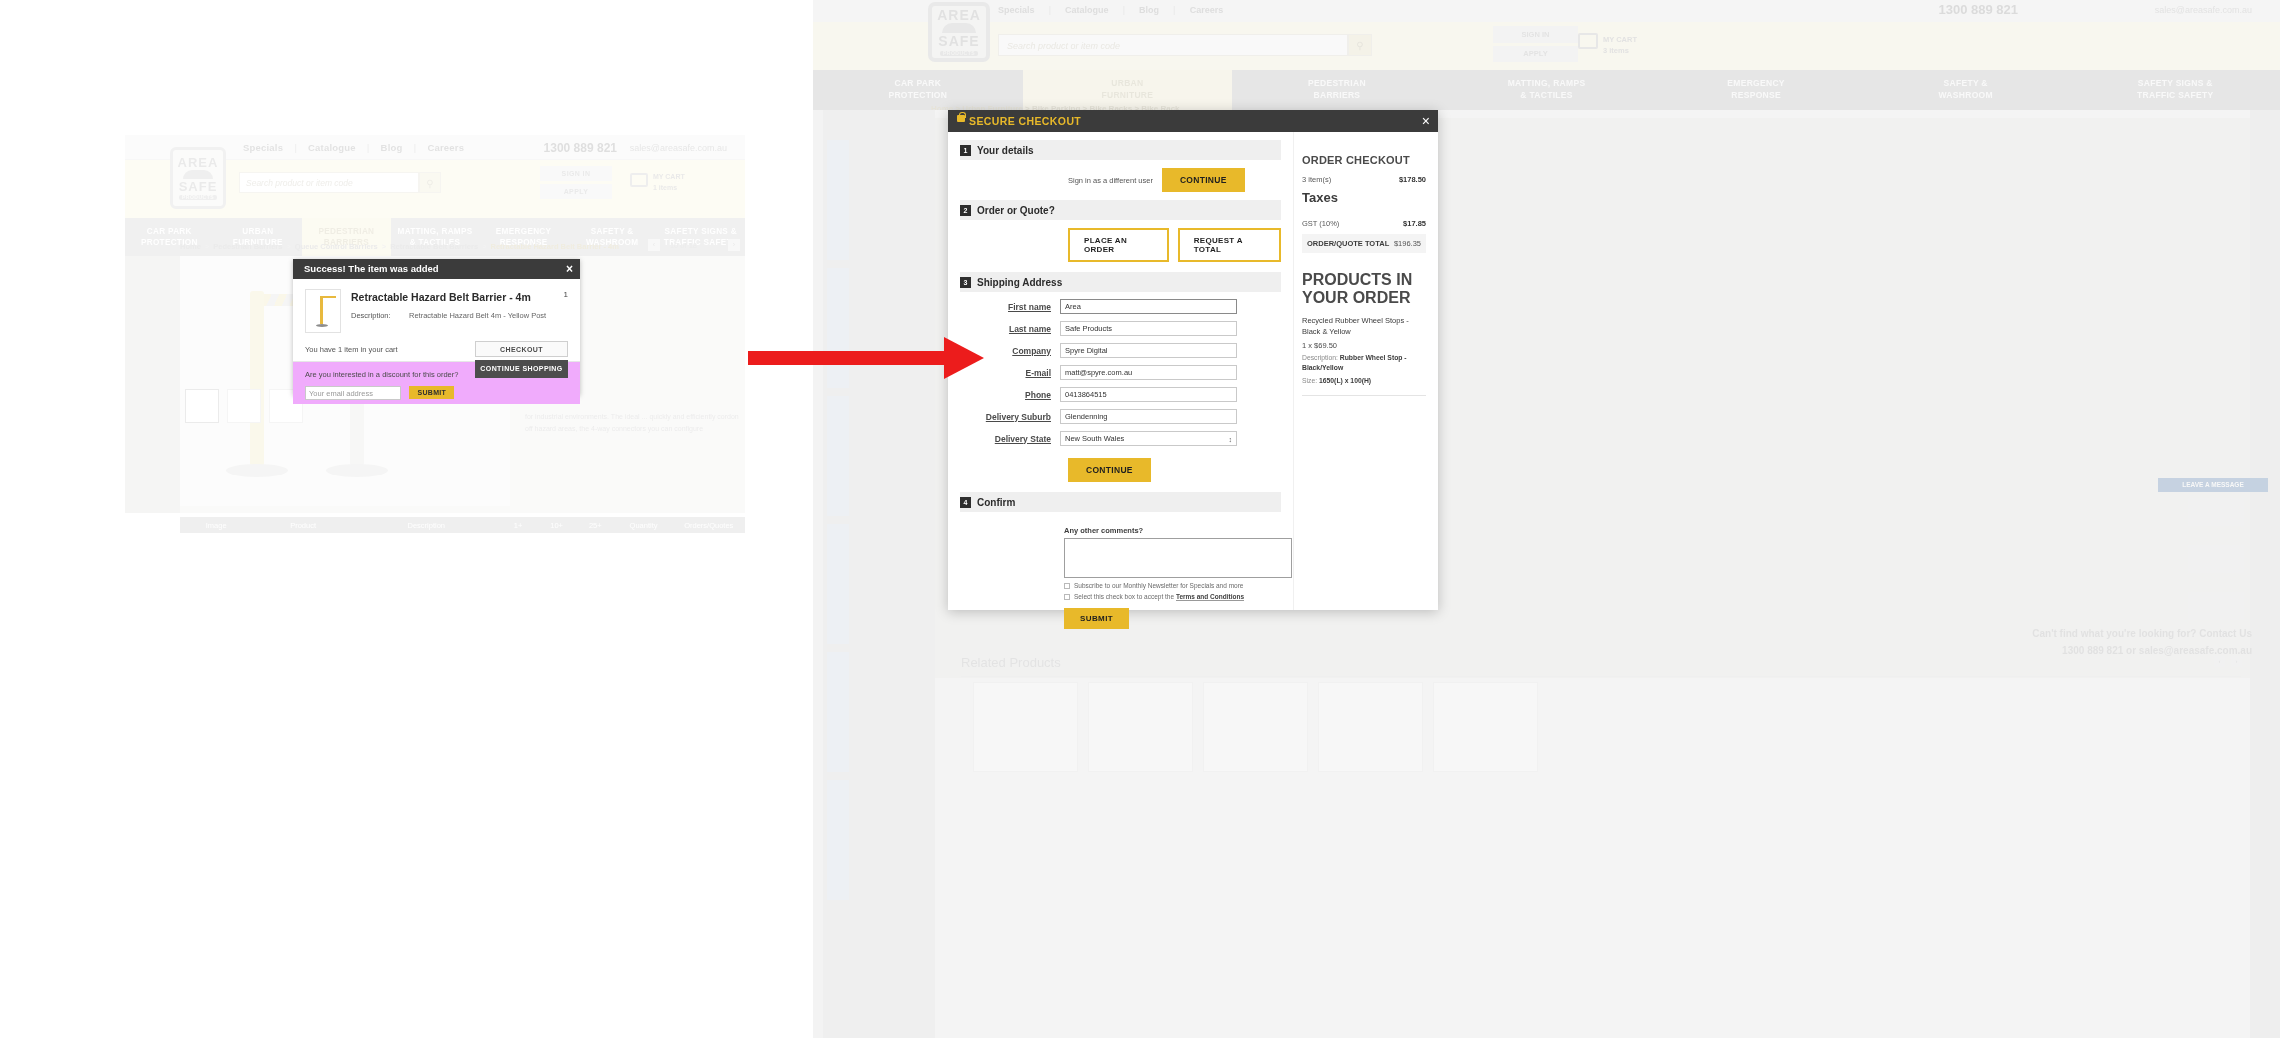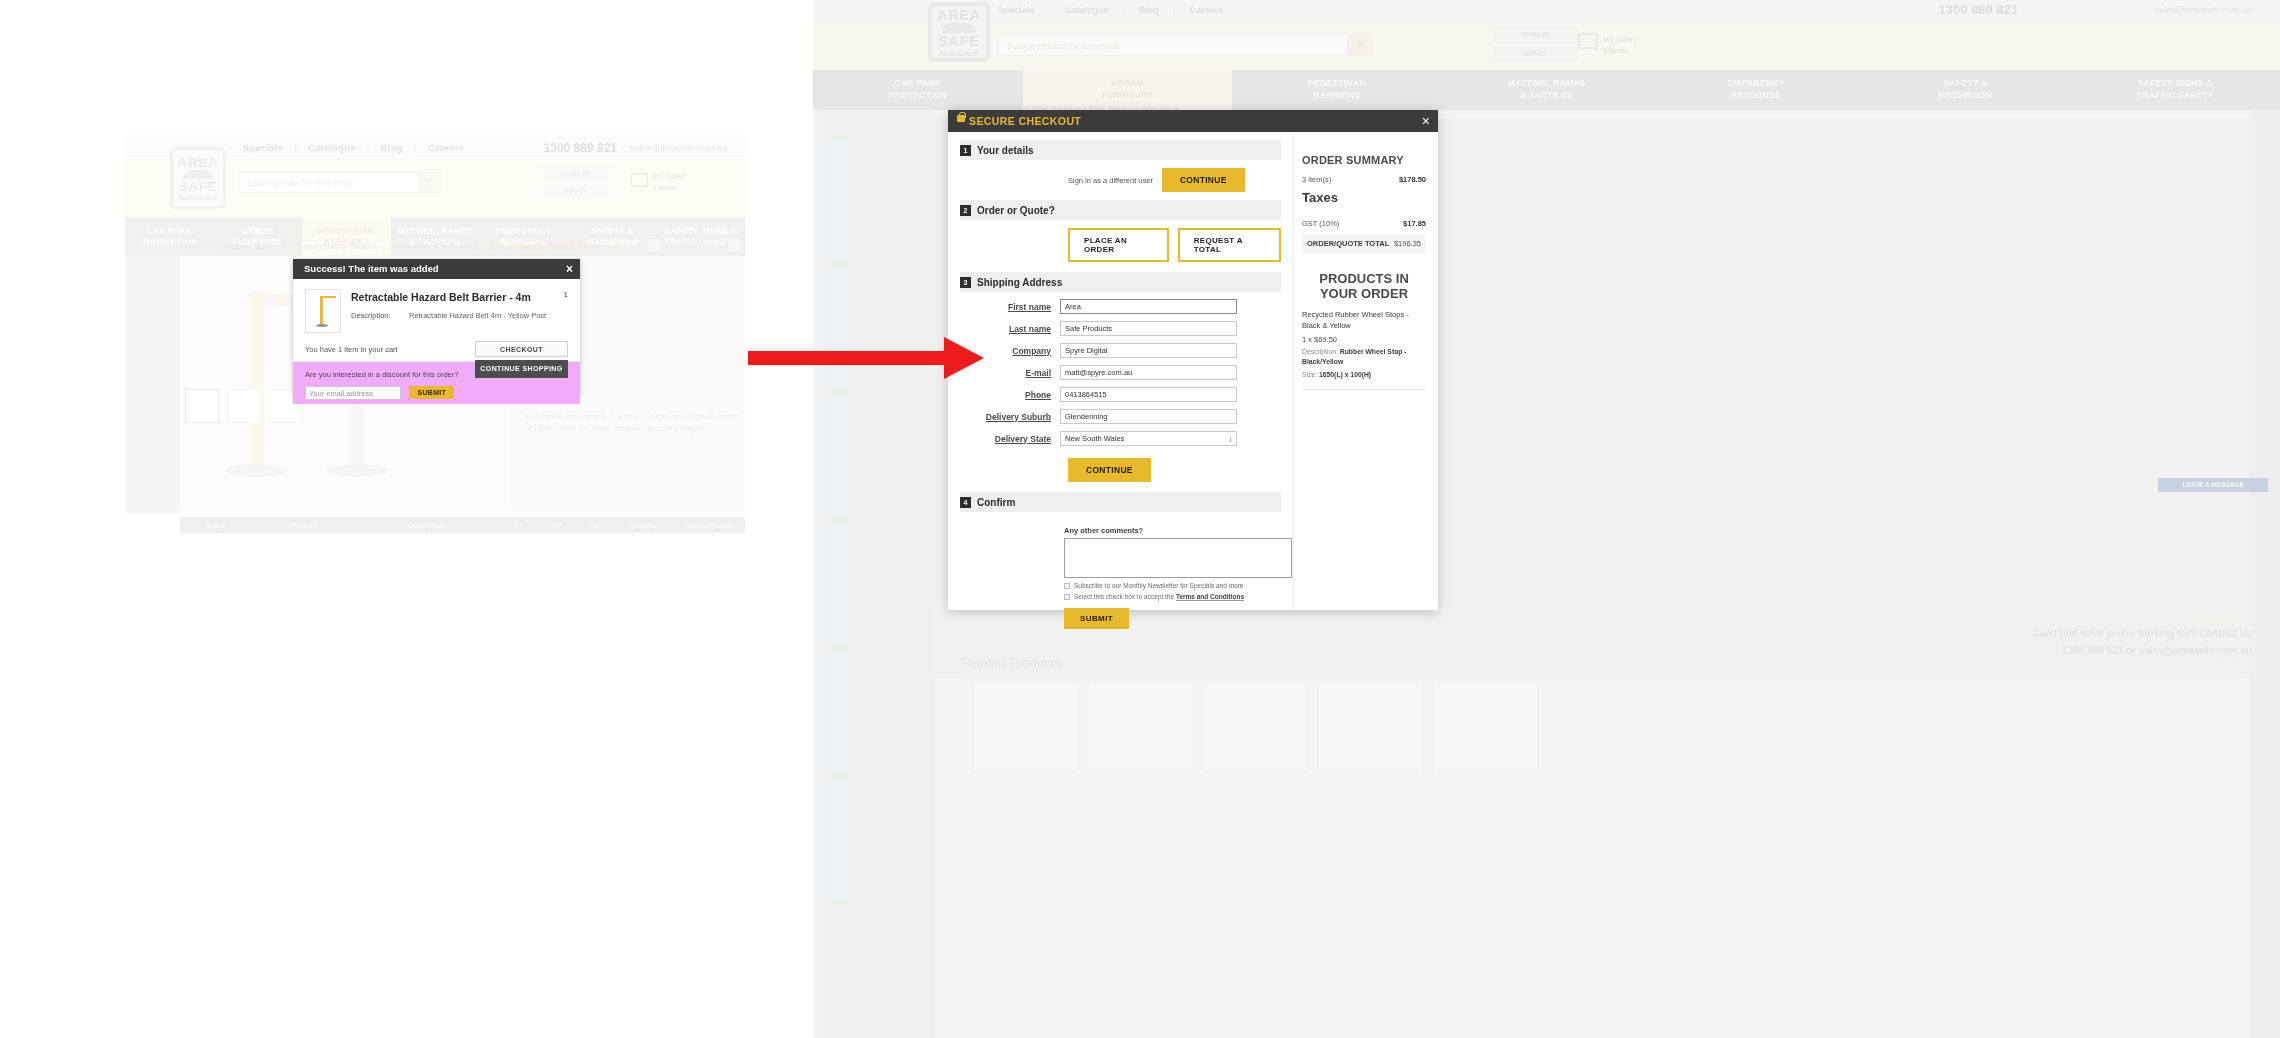--- a/index.html
+++ b/index.html
@@ -211,21 +211,21 @@
   .cb-txt b{color:#3f3f3f; border-bottom:1px solid #999;}
   .sub-wrap{margin-top:7px;}
   .btn-sub{background:#e8b92a; color:#1f1f1f; font-size:8px; font-weight:bold; padding:6px 16px; letter-spacing:.4px; display:inline-block;}
 
   .os-title{font-size:11px; font-weight:bold; color:#4a4a4a; letter-spacing:.2px; margin-bottom:9px;}
   .os-row{display:flex; justify-content:space-between; font-size:7.5px; color:#585858; margin-bottom:6px;}
   .os-row b{color:#333;}
   .os-tax{font-size:13px; font-weight:bold; color:#3c3c3c; margin-bottom:14px;}
   .os-total{background:#f4f4f4; display:flex; justify-content:space-between; padding:5px 5px; font-size:7.5px; font-weight:bold; color:#3c3c3c; margin-top:3px;}
   .os-total .v{font-weight:normal; color:#555;}
-  .pio-title{font-size:13px; font-weight:bold; color:#4a4a4a; margin-top:18px; margin-bottom:9px;text-align:center;}
+  .pio-title{font-size:16px; font-weight:bold; color:#4a4a4a; margin-top:18px; margin-bottom:9px;}
   .pio-name{font-size:7.5px; color:#3a3a3a; line-height:1.4;}
   .pio-qty{font-size:7.5px; color:#4a4a4a; margin-top:4px;}
   .pio-meta{font-size:6.8px; color:#8a8a8a; margin-top:3px; line-height:1.5;}
   .pio-meta b{color:#3c3c3c;}
   .pio-hr{border-top:1px solid #e4e4e4; margin-top:8px;}
 
   
   .arrow { position:absolute; z-index:90; }
   .arrow .shaft{position:absolute; left:0; top:14px; width:200px; height:14px; background:#ec1c1c;}
   .arrow .head{position:absolute; left:196px; top:0; width:0; height:0; border-top:21px solid transparent; border-bottom:21px solid transparent; border-left:40px solid #ec1c1c;}
@@ -542,21 +542,21 @@
             <span class="cb"></span>
             <span class="cb-txt"><span>Select this check box to accept the </span><b>Terms and Conditions</b></span>
           </div>
           <div class="sub-wrap">
             <span class="btn-sub">SUBMIT</span>
           </div>
         </div>
       </div>
 
       <div class="co-side">
-        <div class="os-title">ORDER SUMMARY</div>
+        <div class="os-title">ORDER CHECKOUT</div>
         <div class="os-row">
           <span>3 item(s)</span>
           <b>$178.50</b>
         </div>
         <div class="os-tax">Taxes</div>
         <div class="os-row">
           <span>GST (10%)</span>
           <b>$17.85</b>
         </div>
         <div class="os-total">

